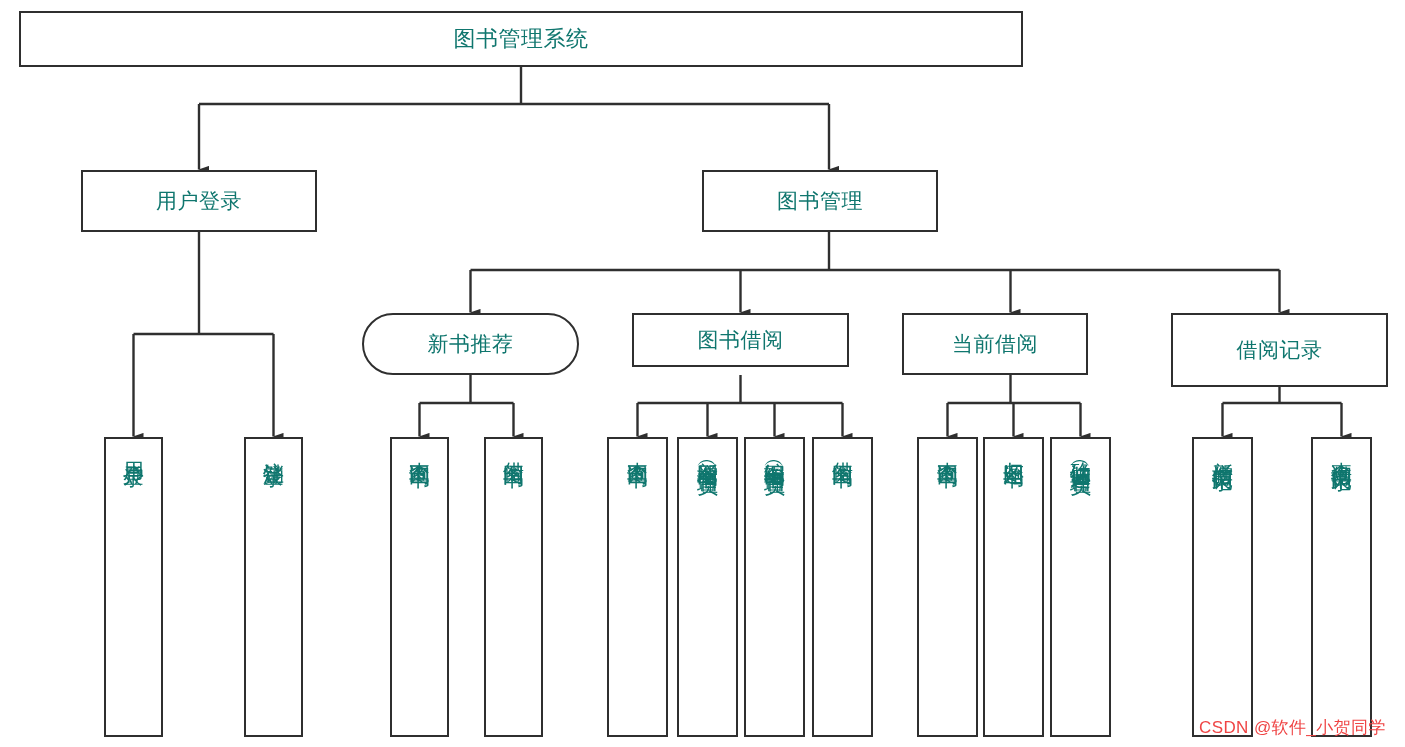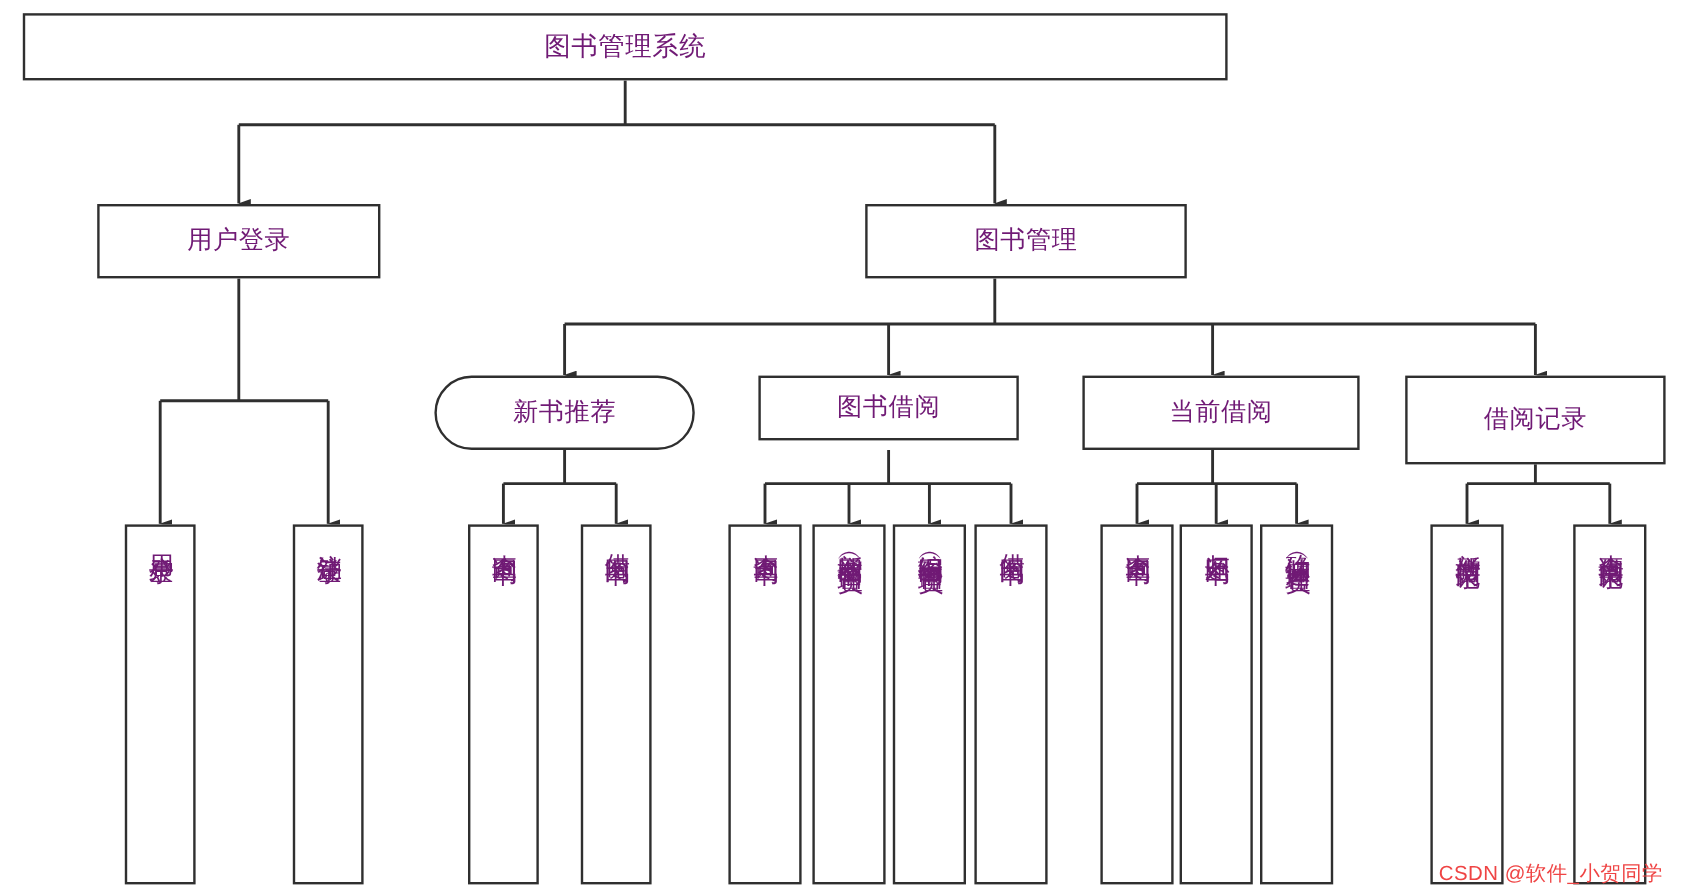--- a/index.html
+++ b/index.html
@@ -29,21 +29,21 @@
     pointer-events: none;
   }
   .node {
     position: absolute;
     box-sizing: border-box;
     background: #ffffff;
     border: 2px solid #2f2f2f;
     display: flex;
     align-items: center;
     justify-content: center;
-    color: #701a75;
+    color: #0f766e;
     overflow: hidden;
   }
   .node .label {
     display: block;
     text-align: center;
     line-height: 1.18;
     white-space: nowrap;
   }
   .node.horizontal .label {
     font-size: 21px;
@@ -124,31 +124,31 @@
       </g>
   </svg>
 
   <div class="node horizontal root" style="left: 19px; top: 11px; width: 1004px; height: 56px;">
     <span class="label">图书管理系统</span>
   </div>
 
   <div class="node horizontal" style="left: 81px; top: 170px; width: 236px; height: 62px;">
     <span class="label">用户登录</span>
   </div>
-  <div class="node horizontal" style="left: 721px; top: 170px; width: 268px; height: 62px;">
+  <div class="node horizontal" style="left: 702px; top: 170px; width: 236px; height: 62px;">
     <span class="label">图书管理</span>
   </div>
 
   <div class="node horizontal" style="left: 362px; top: 313px; width: 217px; height: 62px; border-radius: 31px;">
     <span class="label">新书推荐</span>
   </div>
   <div class="node horizontal" style="left: 632px; top: 313px; width: 217px; height: 54px;">
     <span class="label">图书借阅</span>
   </div>
-  <div class="node horizontal" style="left: 902px; top: 313px; width: 231px; height: 62px;">
+  <div class="node horizontal" style="left: 902px; top: 313px; width: 186px; height: 62px;">
     <span class="label">当前借阅</span>
   </div>
   <div class="node horizontal" style="left: 1171px; top: 313px; width: 217px; height: 74px;">
     <span class="label">借阅记录</span>
   </div>
 
   <div class="node vertical" style="left: 104px; top: 437px; width: 59px; height: 300px;">
     <span class="label">用户登录</span>
   </div>
   <div class="node vertical" style="left: 244px; top: 437px; width: 59px; height: 300px;">

